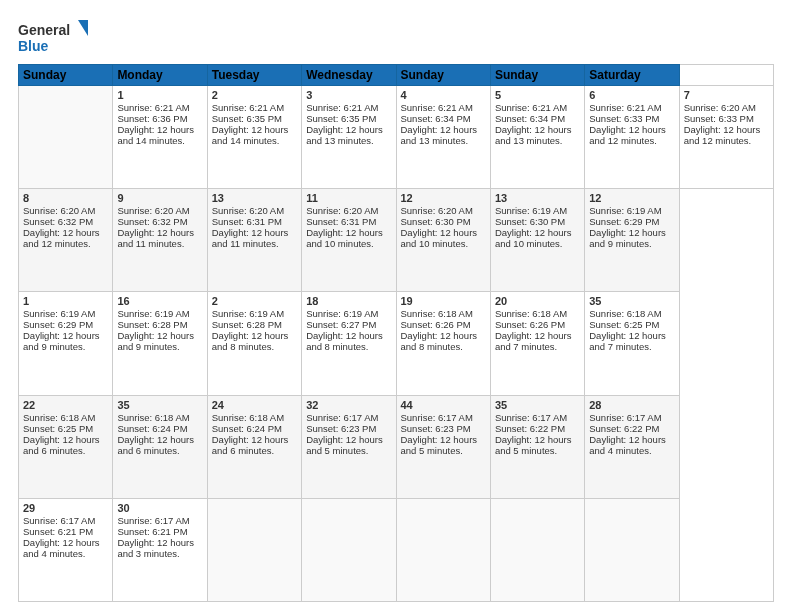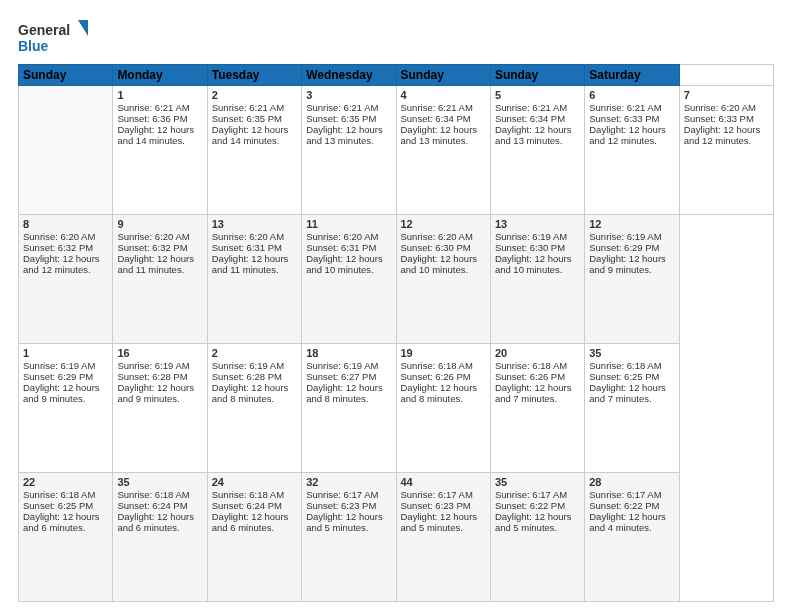--- a/index.html
+++ b/index.html
@@ -142,15 +142,24 @@
         </tr>
         <tr>
           <td><span class="day-num">22</span>Sunrise: 6:18 AM<br>Sunset: 6:25 PM<br>Daylight: 12 hours and 6 minutes.</td>
           <td><span class="day-num">35</span>Sunrise: 6:18 AM<br>Sunset: 6:24 PM<br>Daylight: 12 hours and 6 minutes.</td>
           <td><span class="day-num">24</span>Sunrise: 6:18 AM<br>Sunset: 6:24 PM<br>Daylight: 12 hours and 6 minutes.</td>
           <td><span class="day-num">32</span>Sunrise: 6:17 AM<br>Sunset: 6:23 PM<br>Daylight: 12 hours and 5 minutes.</td>
           <td><span class="day-num">44</span>Sunrise: 6:17 AM<br>Sunset: 6:23 PM<br>Daylight: 12 hours and 5 minutes.</td>
           <td><span class="day-num">35</span>Sunrise: 6:17 AM<br>Sunset: 6:22 PM<br>Daylight: 12 hours and 5 minutes.</td>
           <td><span class="day-num">28</span>Sunrise: 6:17 AM<br>Sunset: 6:22 PM<br>Daylight: 12 hours and 4 minutes.</td>
         </tr>
+        <tr>
+          <td><span class="day-num">29</span>Sunrise: 6:17 AM<br>Sunset: 6:21 PM<br>Daylight: 12 hours and 4 minutes.</td>
+          <td><span class="day-num">30</span>Sunrise: 6:17 AM<br>Sunset: 6:21 PM<br>Daylight: 12 hours and 3 minutes.</td>
+          <td class="empty-td"></td>
+          <td class="empty-td"></td>
+          <td class="empty-td"></td>
+          <td class="empty-td"></td>
+          <td class="empty-td"></td>
+        </tr>
       </tbody>
   </table>
 </div>
 
 </body></html>

